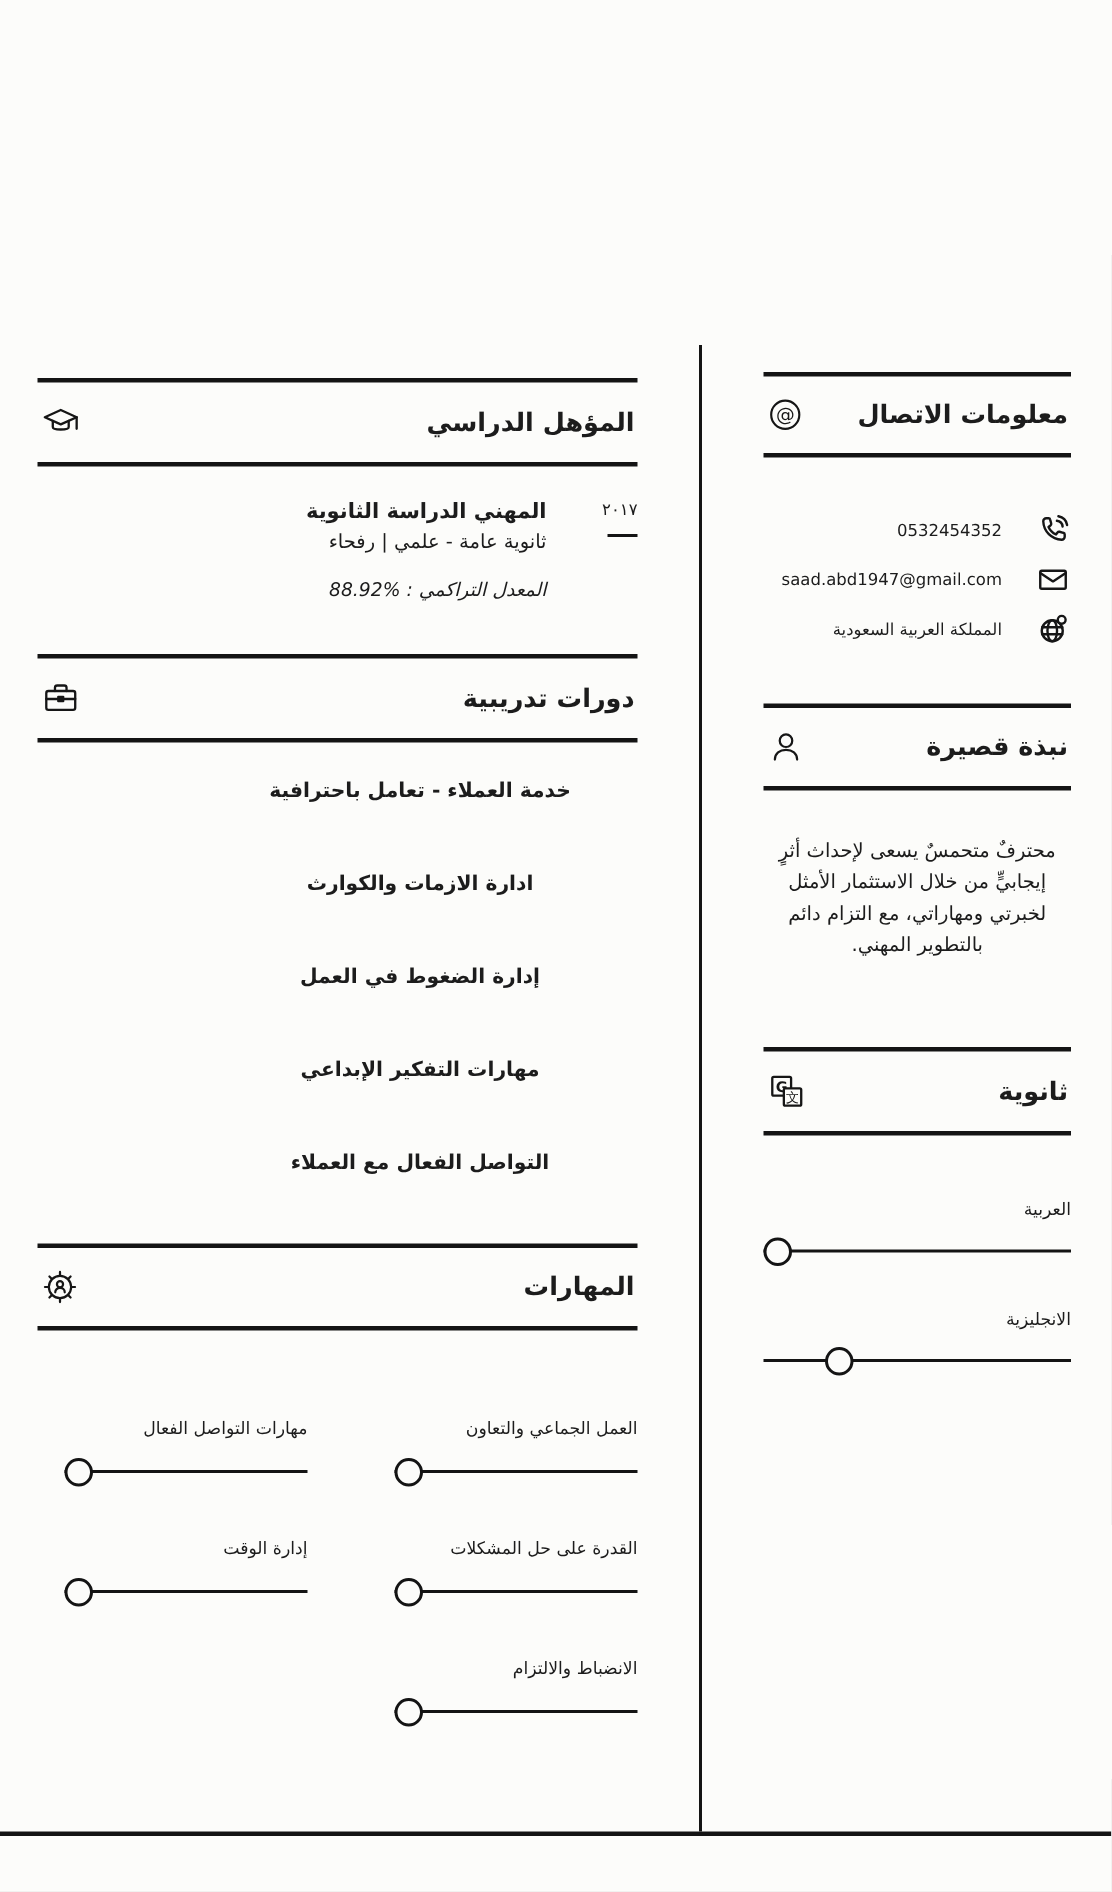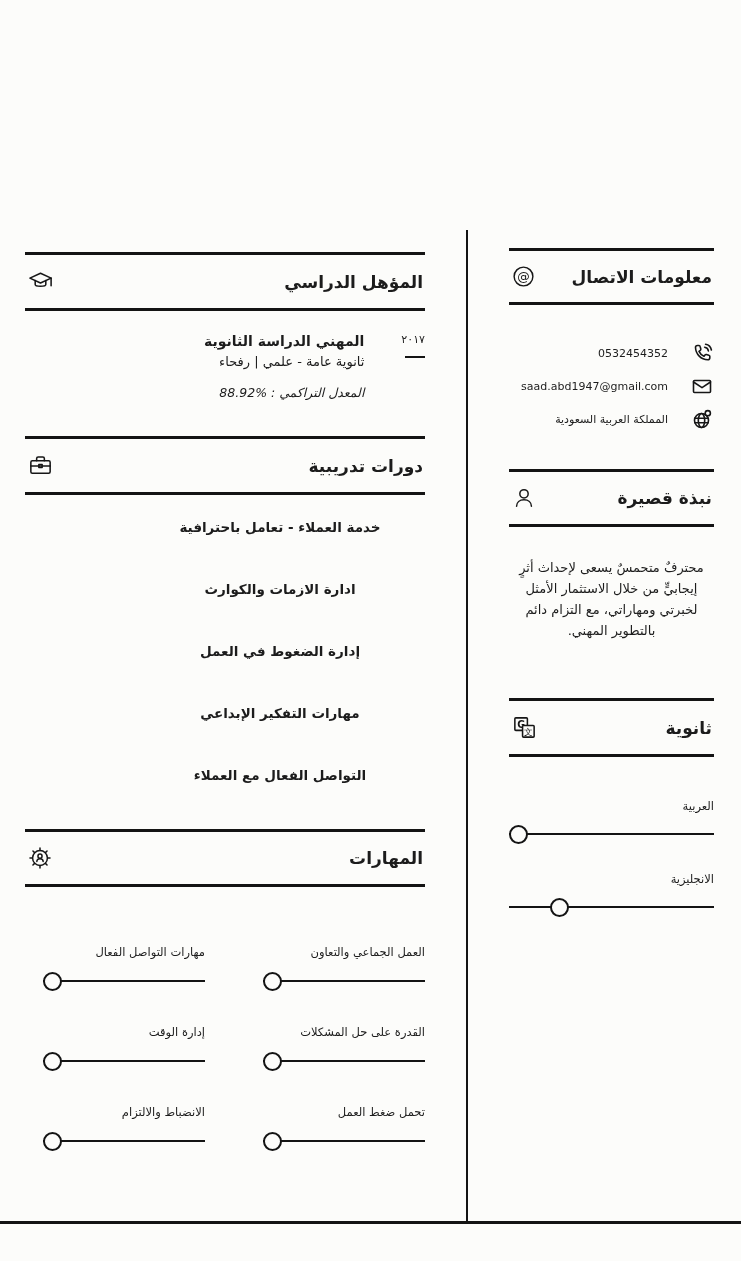--- a/index.html
+++ b/index.html
@@ -254,27 +254,20 @@
             </div>
           </div>
           <div class="skill-cell">
             <div class="skill-label">إدارة الوقت</div>
             <div class="skill-slider slider">
               <div class="track"></div>
               <div class="knob" style="left: 0%;"></div>
             </div>
           </div>
           <div class="skill-cell">
-            <div class="skill-label">تحمل ضغط العمل</div>
-            <div class="skill-slider slider">
-              <div class="track"></div>
-              <div class="knob" style="left: 0%;"></div>
-            </div>
-          </div>
-          <div class="skill-cell">
             <div class="skill-label">الانضباط والالتزام</div>
             <div class="skill-slider slider">
               <div class="track"></div>
               <div class="knob" style="left: 0%;"></div>
             </div>
           </div>
         </div>
       </div>
 
     </div>

